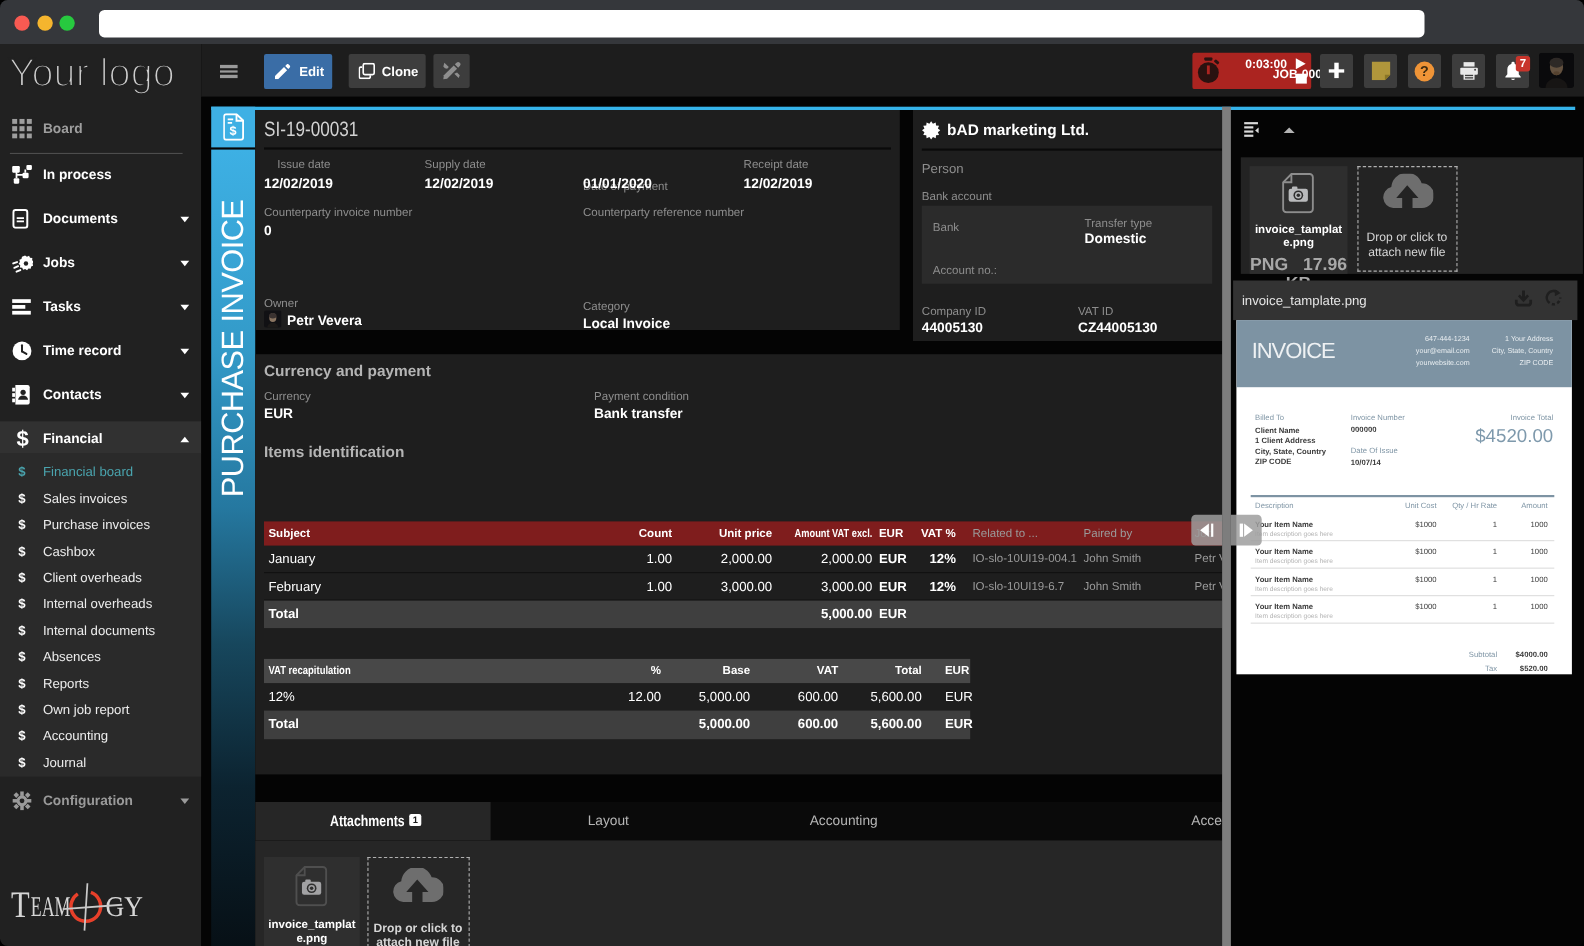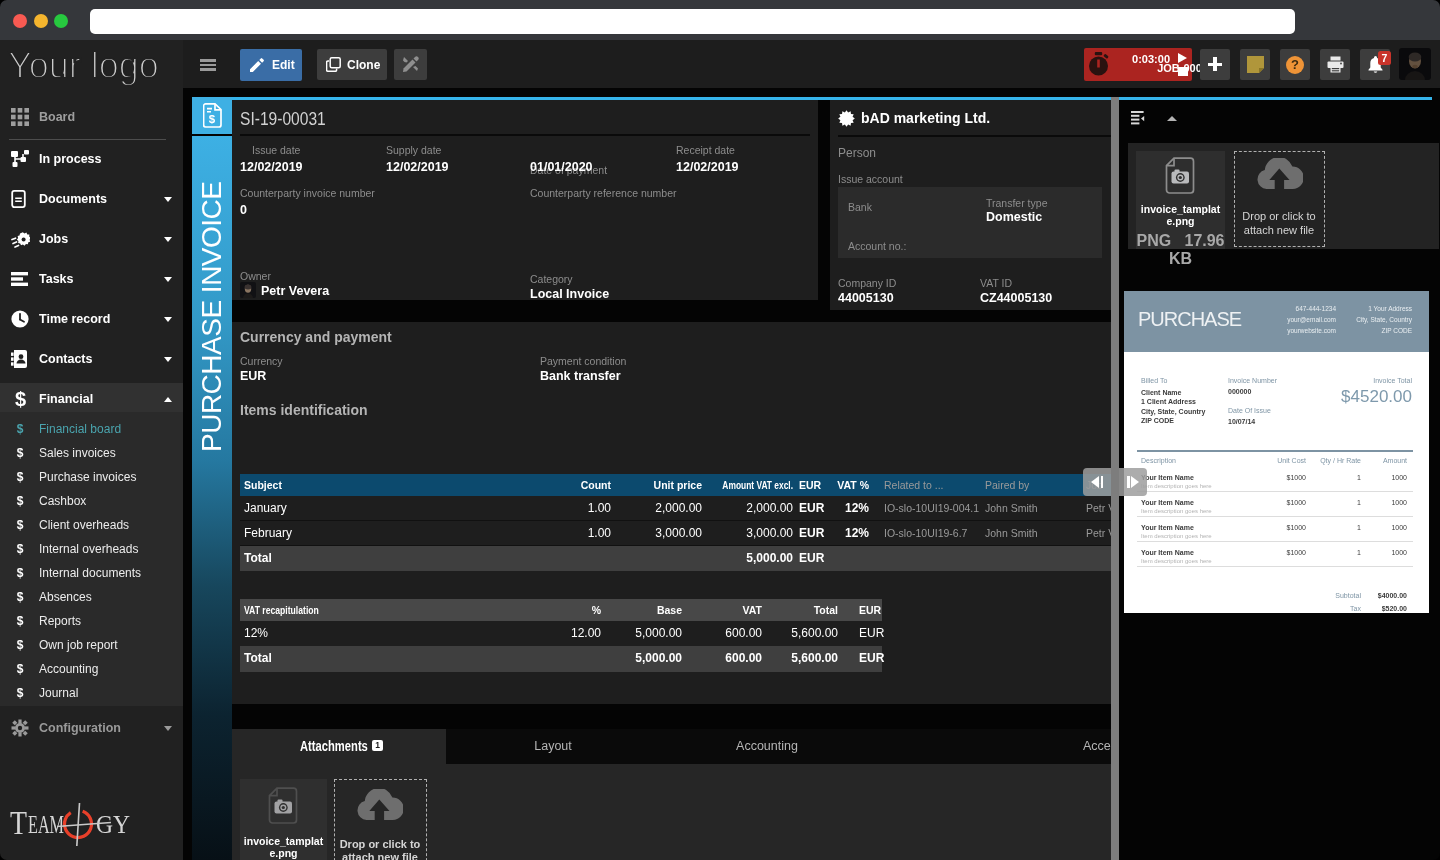--- a/index.html
+++ b/index.html
@@ -344,42 +344,42 @@
     <div class="abs val" style="left:298px;top:187px;">Local Invoice</div>
   </div>
 
   <div class="abs" style="left:830px;top:100px;width:281px;height:210px;background:#1e1e1e;">
     <svg class="abs" style="left:8px;top:10px;" width="17" height="17" viewBox="0 0 17 17">
         <path fill="#fff" d="M8.50 0.20 L10.13 2.41 L12.65 1.31 L12.95 4.05 L15.69 4.35 L14.59 6.87 L16.80 8.50 L14.59 10.13 L15.69 12.65 L12.95 12.95 L12.65 15.69 L10.13 14.59 L8.50 16.80 L6.87 14.59 L4.35 15.69 L4.05 12.95 L1.31 12.65 L2.41 10.13 L0.20 8.50 L2.41 6.87 L1.31 4.35 L4.05 4.05 L4.35 1.31 L6.87 2.41 Z"></path>
       </svg>
     <div class="abs" style="left:31px;top:10px;font-size:14px;font-weight:bold;color:#fff;">bAD marketing Ltd.</div>
     <div class="abs" style="left:8px;top:35px;width:273px;height:2px;background:#0a0a0a;"></div>
     <div class="abs" style="left:8px;top:46px;font-size:12px;color:#8d8d8d;">Person</div>
-    <div class="abs lbl" style="left:8px;top:73px;">Issue account</div>
+    <div class="abs lbl" style="left:8px;top:73px;">Bank account</div>
     <div class="abs" style="left:8px;top:87px;width:264px;height:71px;background:#2b2b2b;">
       <div class="abs lbl" style="left:10px;top:14px;">Bank</div>
       <div class="abs lbl" style="left:148px;top:10px;">Transfer type</div>
       <div class="abs val" style="left:148px;top:23px;">Domestic</div>
       <div class="abs lbl" style="left:10px;top:53px;">Account no.:</div>
     </div>
     <div class="abs lbl" style="left:8px;top:177px;">Company ID</div>
     <div class="abs val" style="left:8px;top:191px;">44005130</div>
     <div class="abs lbl" style="left:150px;top:177px;">VAT ID</div>
     <div class="abs val" style="left:150px;top:191px;">CZ44005130</div>
   </div>
 
   <div class="abs" style="left:232px;top:322px;width:879px;height:382px;background:#1e1e1e;overflow:hidden;">
     <div class="abs sec" style="left:8px;top:7px;">Currency and payment</div>
     <div class="abs lbl" style="left:8px;top:33px;">Currency</div>
     <div class="abs val" style="left:8px;top:47px;">EUR</div>
     <div class="abs lbl" style="left:308px;top:33px;">Payment condition</div>
     <div class="abs val" style="left:308px;top:47px;">Bank transfer</div>
     <div class="abs sec" style="left:8px;top:80px;">Items identification</div>
 
-    <div class="abs" style="left:8px;top:152px;width:871px;height:22px;background:#0c4a6e;">
+    <div class="abs" style="left:8px;top:152px;width:871px;height:22px;background:#7f1d1d;">
       <div class="abs ch b" style="left:4px;">Subject</div>
       <div class="abs ch b r" style="left:291px;width:80px;">Count</div>
       <div class="abs ch b r" style="left:382px;width:80px;">Unit price</div>
       <div class="abs ch b r" style="left:453px;width:100px;transform:scaleX(0.8);transform-origin:100% 50%;">Amount VAT excl.</div>
       <div class="abs ch b" style="left:559px;">EUR</div>
       <div class="abs ch b r" style="left:569px;width:60px;">VAT %</div>
       <div class="abs ch g2" style="left:644px;">Related to ...</div>
       <div class="abs ch g2" style="left:745px;">Paired by</div>
       <div class="abs ch g2" style="left:846px;">Job</div>
     </div>
@@ -498,24 +498,38 @@
       <div class="abs" style="left:106px;top:8px;width:91px;height:96px;border:1.4px dashed #b0b0b0;">
         <svg class="abs" style="left:21px;top:6px;" width="47" height="36" viewBox="0 0 47 36">
             <path fill="#6e6e6e" d="M10.5 31 A9.6 9.6 0 0 1 8.8 12.1 A14.2 14.2 0 0 1 36.4 8.6 A10.9 10.9 0 0 1 36.8 31 Z"></path>
             <path fill="#232323" d="M23.3 10.5 L33.5 22 L28.1 22 L28.1 31 L18.7 31 L18.7 22 L13.3 22 Z"></path>
             <path fill="#6e6e6e" d="M23.3 14.2 L30 21.9 L26 21.9 L26 31 L20.8 31 L20.8 21.9 L16.8 21.9 Z" opacity="0"></path>
           </svg>
         <div class="abs" style="left:0;top:58px;width:88px;text-align:center;font-size:11px;color:#d5d5d5;line-height:13.5px;">Drop or click to<br>attach new file</div>
       </div>
     </div>
 
+    <div class="abs" style="left:-3px;top:158px;width:313px;height:36px;background:#333333;">
+      <div class="abs" style="left:8px;top:11px;font-size:12px;color:#e5e5e5;">invoice_tamplate.png</div>
+      <svg class="abs" style="left:256px;top:8px;" width="16" height="16" viewBox="0 0 16 16">
+          <g stroke="#1f1f1f" fill="none">
+            <path d="M8 1 L8 8.5" stroke-width="2.6"></path>
+            <path d="M3.8 5.5 L8 10 L12.2 5.5" stroke-width="2.4"></path>
+            <path d="M1.4 9.5 L1.4 12 a2.4 2.4 0 0 0 2.4 2.4 L12.2 14.4 a2.4 2.4 0 0 0 2.4-2.4 L14.6 9.5" stroke-width="2.6"></path>
+          </g>
+        </svg>
+      <svg class="abs" style="left:283px;top:8px;" width="16" height="16" viewBox="0 0 16 16">
+          <path d="M12.6 3.2 a6.1 6.1 0 1 0 1.8 4.2" fill="none" stroke="#1f1f1f" stroke-width="2.3" stroke-dasharray="20 2.2 2.8 2.2 2.8 2.2"></path>
+          <path d="M9.5 0.2 L14.8 3.4 L9.5 6.4 z" fill="#1f1f1f"></path>
+        </svg>
+    </div>
 
     <div class="abs" style="left:0;top:194px;width:305px;height:322px;background:#fff;overflow:hidden;font-family:'Liberation Sans',sans-serif;">
       <div class="abs" style="left:0;top:0;width:305px;height:61px;background:#7d93a3;"></div>
-      <div class="abs" style="left:14px;top:17px;font-size:20px;color:#eef1f3;letter-spacing:-1px;">PURCHASE</div>
+      <div class="abs" style="left:14px;top:17px;font-size:20px;color:#eef1f3;letter-spacing:-1px;">INVOICE</div>
       <div class="abs" style="left:90px;top:12px;width:122px;text-align:right;font-size:6.5px;color:#e9eef1;line-height:11px;">647-444-1234<br>your@email.com<br>yourwebsite.com</div>
       <div class="abs" style="left:190px;top:12px;width:98px;text-align:right;font-size:6.5px;color:#e9eef1;line-height:11px;">1 Your Address<br>City, State, Country<br>ZIP CODE</div>
 
       <div class="abs" style="left:17px;top:86px;font-size:7px;color:#7f95a5;">Billed To</div>
       <div class="abs" style="left:17px;top:97px;font-size:7px;font-weight:bold;color:#3b3b3b;line-height:9.3px;">Client Name<br>1 Client Address<br>City, State, Country<br>ZIP CODE</div>
       <div class="abs" style="left:104px;top:86px;font-size:7px;color:#7f95a5;">Invoice Number</div>
       <div class="abs" style="left:104px;top:97px;font-size:7px;font-weight:bold;color:#3b3b3b;">000000</div>
       <div class="abs" style="left:104px;top:116px;font-size:7px;color:#7f95a5;">Date Of Issue</div>
       <div class="abs" style="left:104px;top:127px;font-size:7px;font-weight:bold;color:#3b3b3b;">10/07/14</div>
       <div class="abs" style="left:188px;top:86px;width:100px;text-align:right;font-size:7px;color:#7f95a5;">Invoice Total</div>

